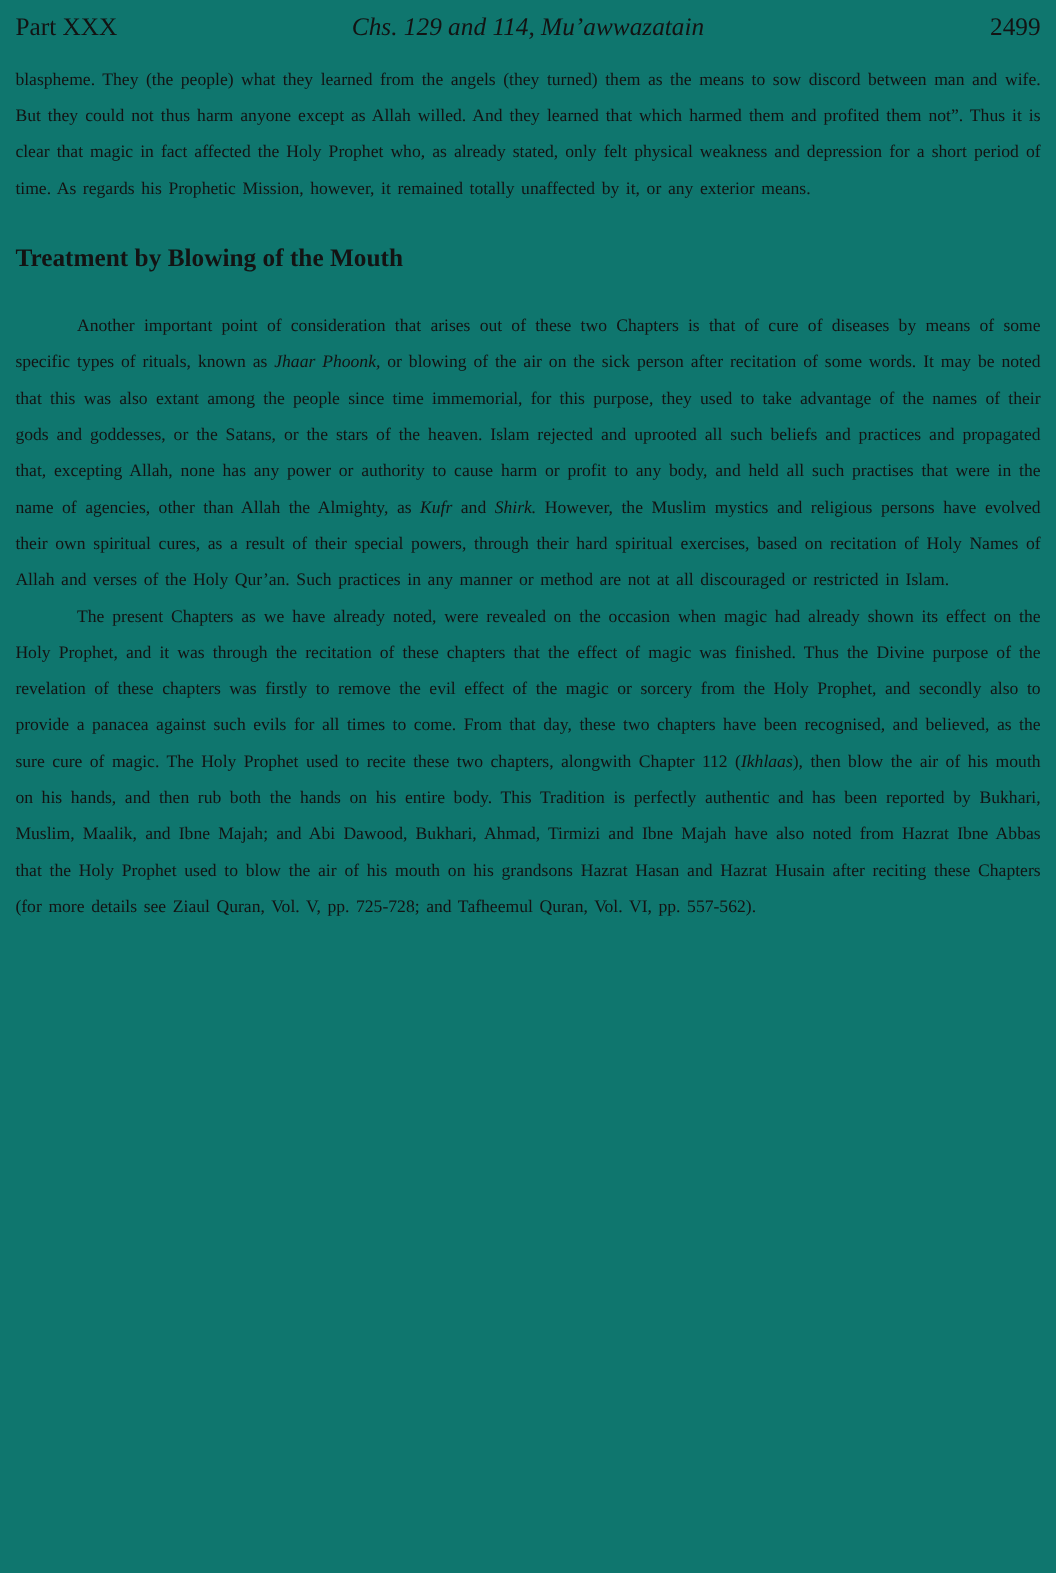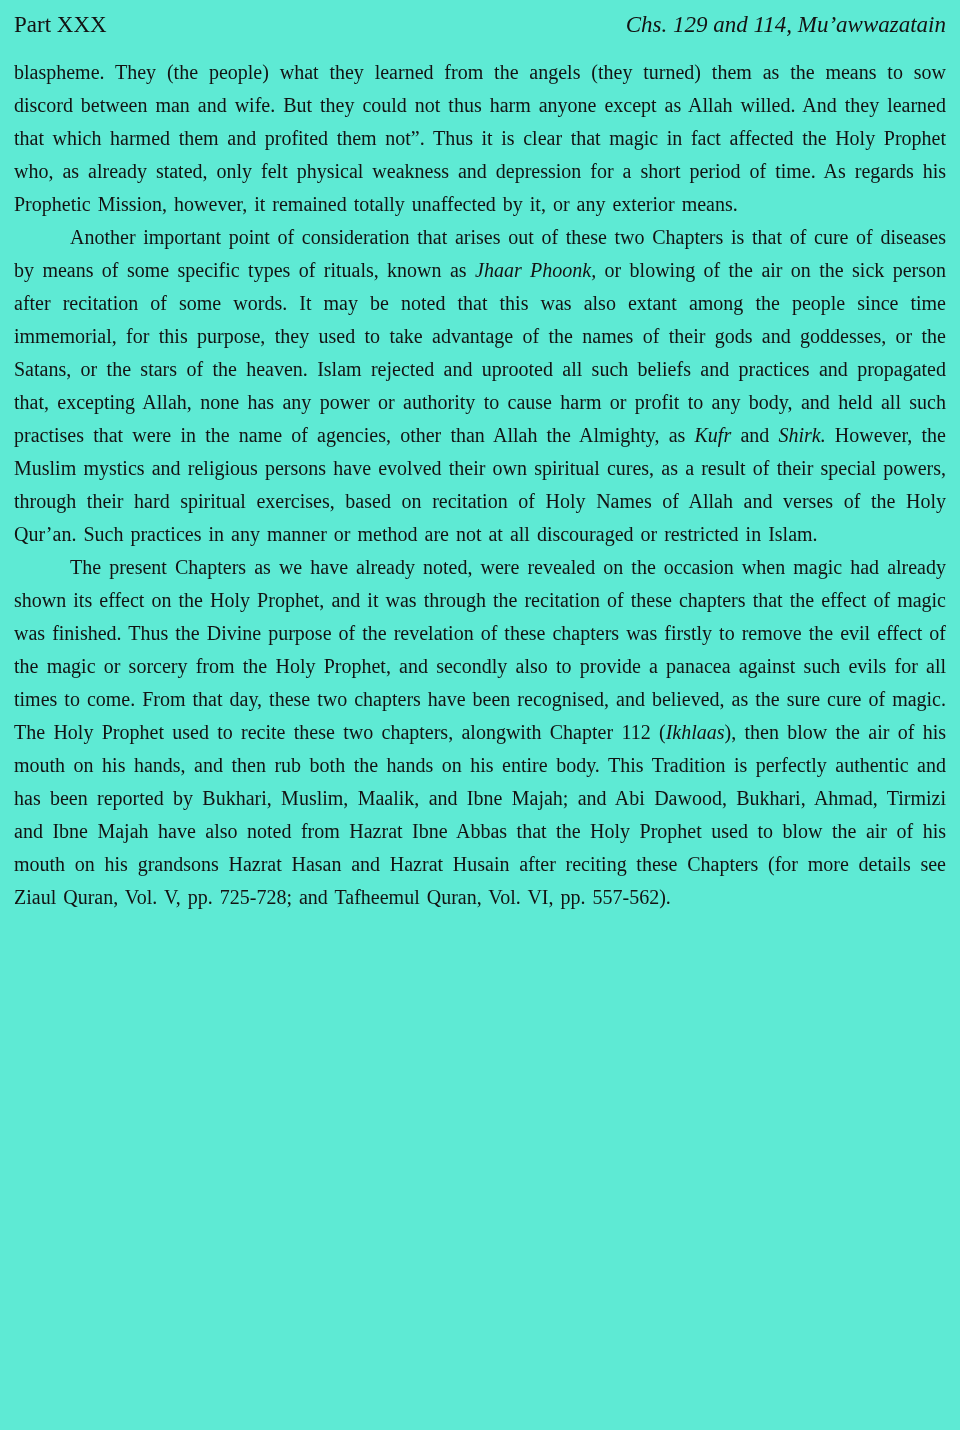--- a/index.html
+++ b/index.html
@@ -5,21 +5,21 @@
   html, body {
     margin: 0;
     padding: 0;
     background: #ffffff;
   }
   .page {
     position: relative;
     width: 960px;
     height: 1430px;
     box-sizing: border-box;
-    background: #5eead4;
+    background: #0f766e;
     color: #131313;
     font-family: "Liberation Serif", serif;
     padding: 10px 14px 0 14px;
     overflow: hidden;
   }
   .page-header {
     display: flex;
     align-items: baseline;
     font-size: 23px;
     line-height: 30px;
@@ -33,21 +33,21 @@
     flex: none;
     font-style: italic;
     text-align: center;
   }
   .hdr-right {
     flex: 1;
     text-align: right;
   }
   .page-body p.para {
     margin: 0;
-    font-size: 20px;
+    font-size: 16px;
     line-height: 33px;
     text-align: justify;
     word-spacing: 2px;
   }
   .page-body p.para.indent {
     text-indent: 56px;
     font-family: Liberation Serif, serif;
   }
   .section-heading {
     font-size: 23px;
@@ -57,19 +57,21 @@
     line-height: 30px;
   }
 </style>
 </head>
 <body>
 
 <article class="page">
   <header class="page-header">
     <span class="hdr-left">Part XXX</span>
     <span class="hdr-center">Chs. 129 and 114, Mu’awwazatain</span>
+    <span class="hdr-right">2499</span>
   </header>
   <section class="page-body" id="page-body">
       <p class="para"><span>blaspheme. They (the people) what they learned from the angels (they turned) them as the means to sow discord between man and wife. But they could not thus harm anyone except as Allah willed. And they learned that which harmed them and profited them not”. Thus it is clear that magic in fact affected the Holy Prophet who, as already stated, only felt physical weakness and depression for a short period of time. As regards his Prophetic Mission, however, it remained totally unaffected by it, or any exterior means.</span></p>
+      <h2 class="section-heading">Treatment by Blowing of the Mouth</h2>
       <p class="para indent"><span>Another important point of consideration that arises out of these two Chapters is that of cure of diseases by means of some specific types of rituals, known as </span><i>Jhaar Phoonk,</i><span> or blowing of the air on the sick person after recitation of some words. It may be noted that this was also extant among the people since time immemorial, for this purpose, they used to take advantage of the names of their gods and goddesses, or the Satans, or the stars of the heaven. Islam rejected and uprooted all such beliefs and practices and propagated that, excepting Allah, none has any power or authority to cause harm or profit to any body, and held all such practises that were in the name of agencies, other than Allah the Almighty, as </span><i>Kufr</i><span> and </span><i>Shirk.</i><span> However, the Muslim mystics and religious persons have evolved their own spiritual cures, as a result of their special powers, through their hard spiritual exercises, based on recitation of Holy Names of Allah and verses of the Holy Qur’an. Such practices in any manner or method are not at all discouraged or restricted in Islam.</span></p>
       <p class="para indent"><span>The present Chapters as we have already noted, were revealed on the occasion when magic had already shown its effect on the Holy Prophet, and it was through the recitation of these chapters that the effect of magic was finished. Thus the Divine purpose of the revelation of these chapters was firstly to remove the evil effect of the magic or sorcery from the Holy Prophet, and secondly also to provide a panacea against such evils for all times to come. From that day, these two chapters have been recognised, and believed, as the sure cure of magic. The Holy Prophet used to recite these two chapters, alongwith Chapter 112 (</span><i>Ikhlaas</i><span>), then blow the air of his mouth on his hands, and then rub both the hands on his entire body. This Tradition is perfectly authentic and has been reported by Bukhari, Muslim, Maalik, and Ibne Majah; and Abi Dawood, Bukhari, Ahmad, Tirmizi and Ibne Majah have also noted from Hazrat Ibne Abbas that the Holy Prophet used to blow the air of his mouth on his grandsons Hazrat Hasan and Hazrat Husain after reciting these Chapters (for more details see Ziaul Quran, Vol. V, pp. 725-728; and Tafheemul Quran, Vol. VI, pp. 557-562).</span></p>
     </section>
 </article>
 
 </body></html>

